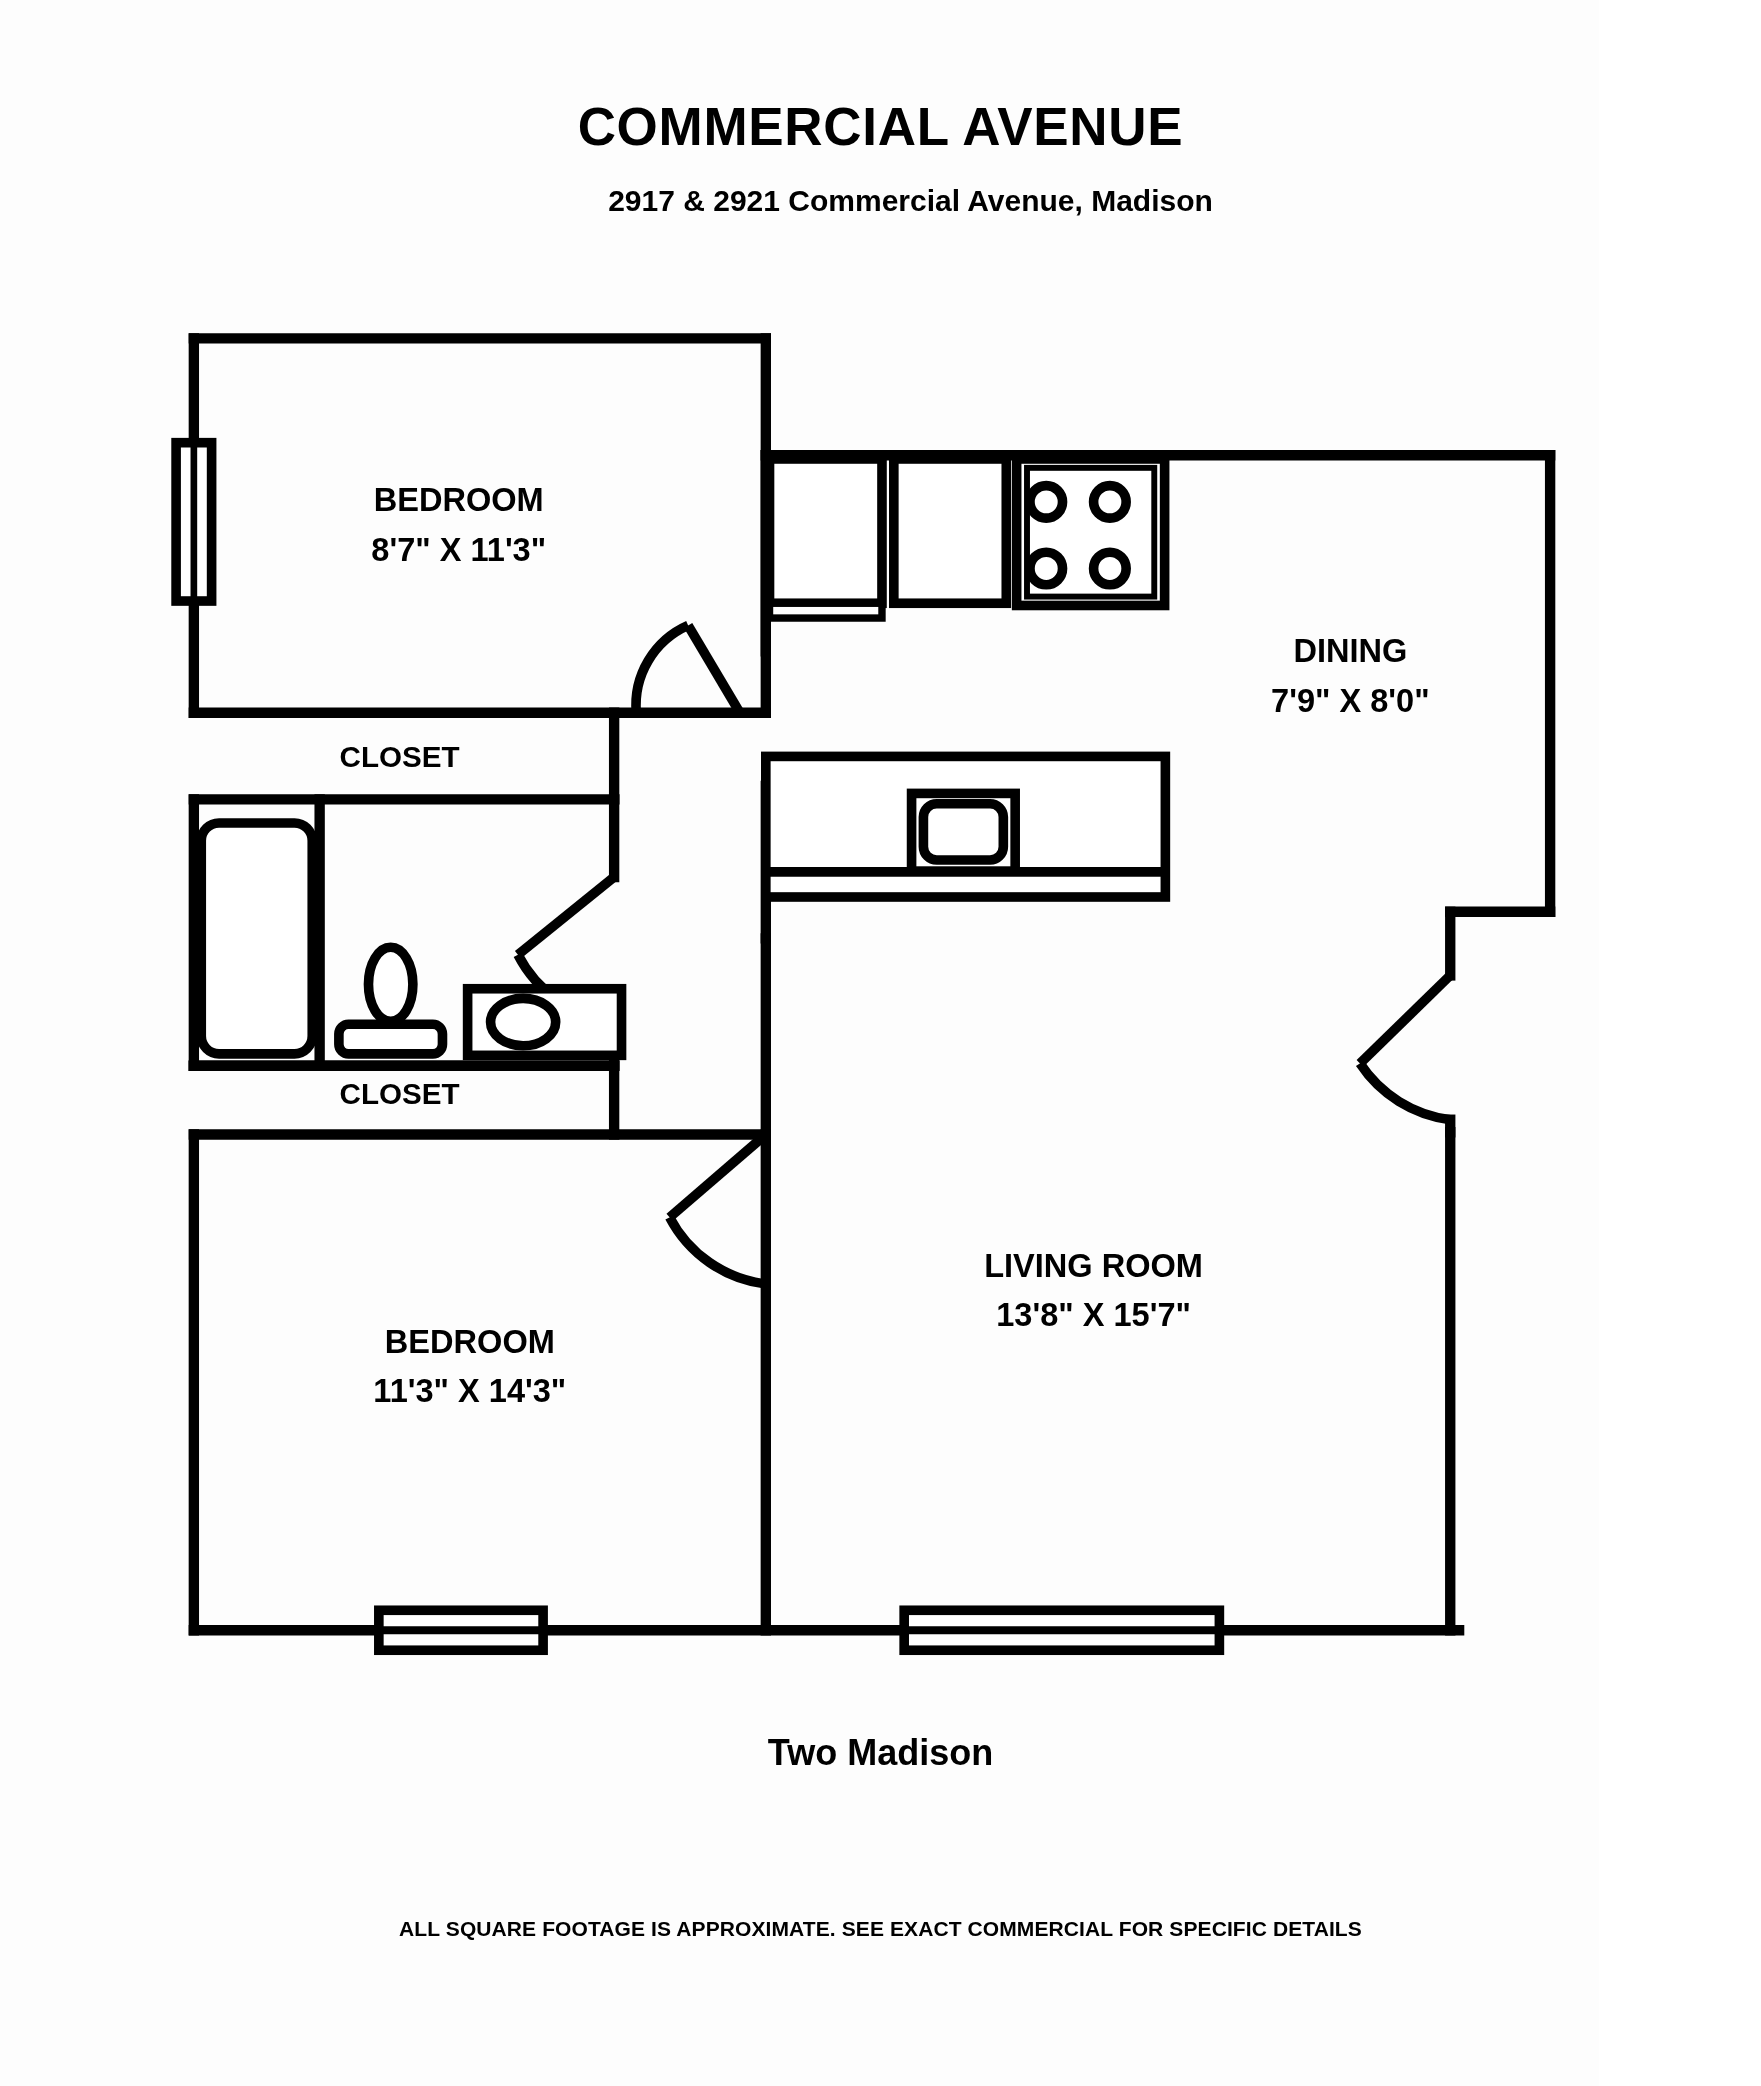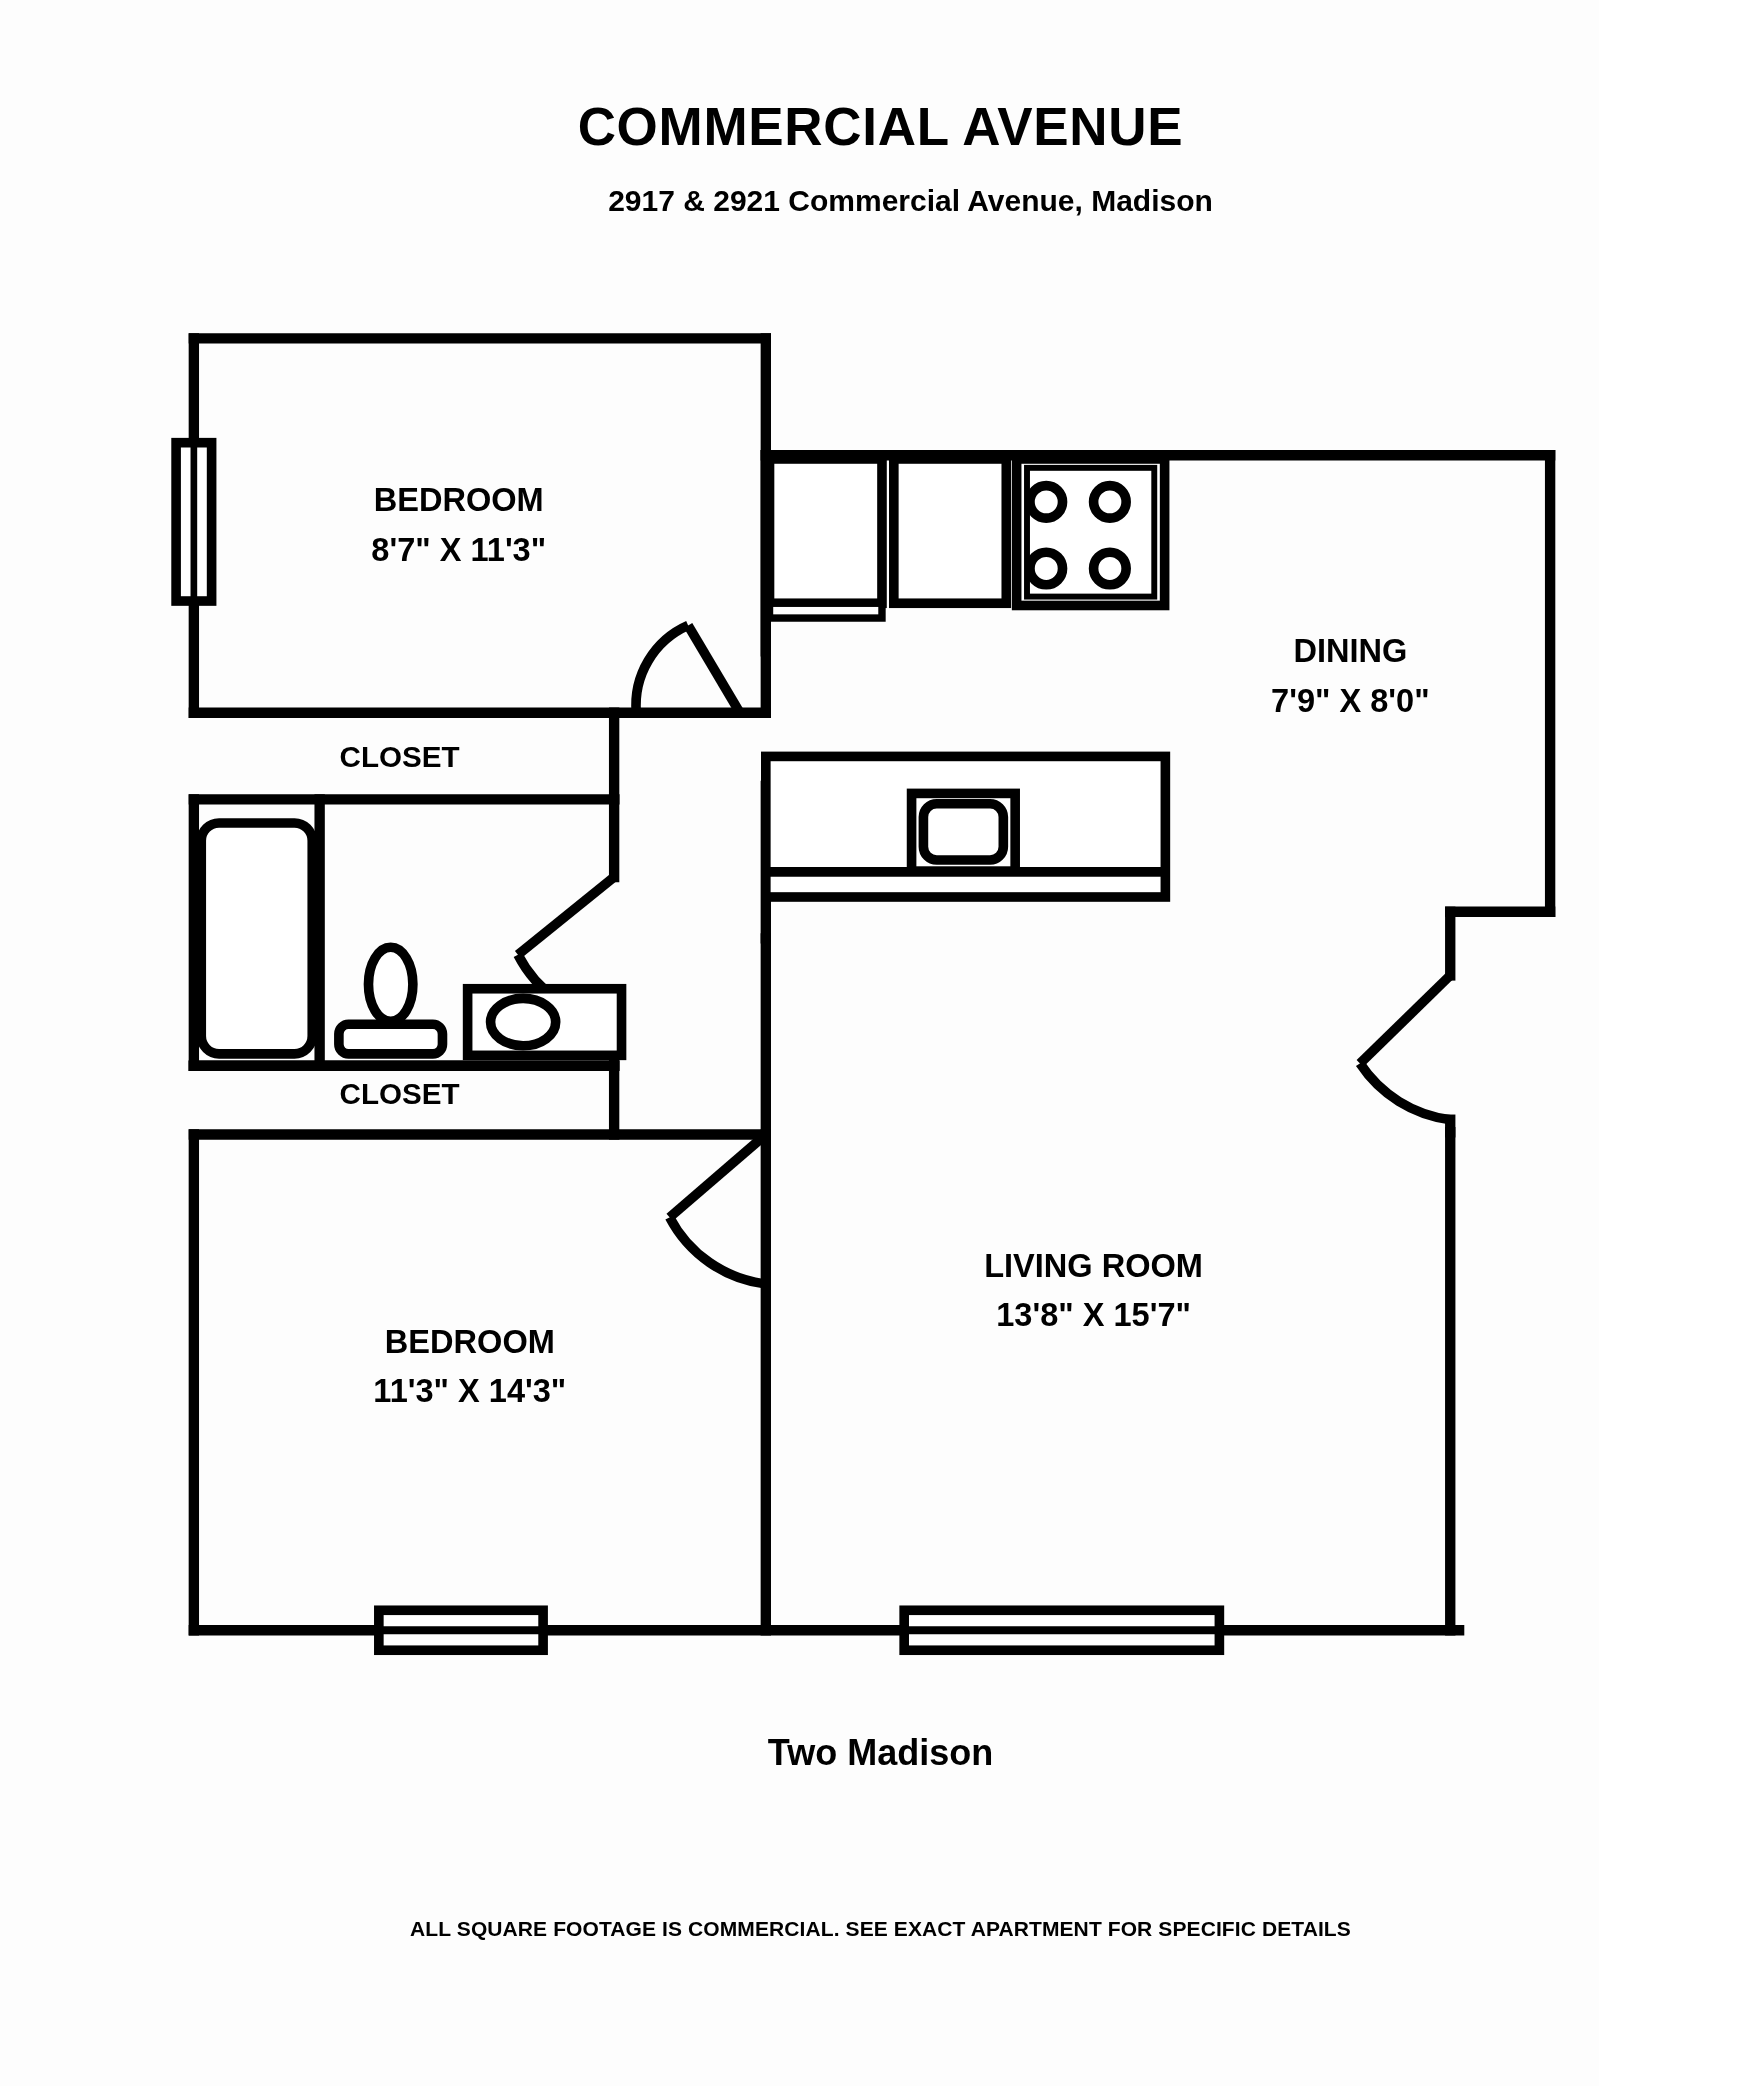--- a/index.html
+++ b/index.html
@@ -196,16 +196,16 @@
       <text class="rmlabel rm-name" x="1478" y="1725">LIVING ROOM</text>
       <text class="rmlabel rm-dim" x="1478" y="1792">13'8" X 15'7"</text>
 
       <text class="rmlabel rm-name" x="635" y="1828">BEDROOM</text>
       <text class="rmlabel rm-dim" x="635" y="1895">11'3" X 14'3"</text>
     </g>
 
   </svg>
 
   <div class="hdr" id="plan-label">Two Madison</div>
-  <div class="hdr" id="disclaimer">ALL SQUARE FOOTAGE IS COMMERCIAL. SEE EXACT APARTMENT FOR SPECIFIC DETAILS</div>
+  <div class="hdr" id="disclaimer">ALL SQUARE FOOTAGE IS APPROXIMATE. SEE EXACT COMMERCIAL FOR SPECIFIC DETAILS</div>
 
 </div>
 
 
 </body></html>

